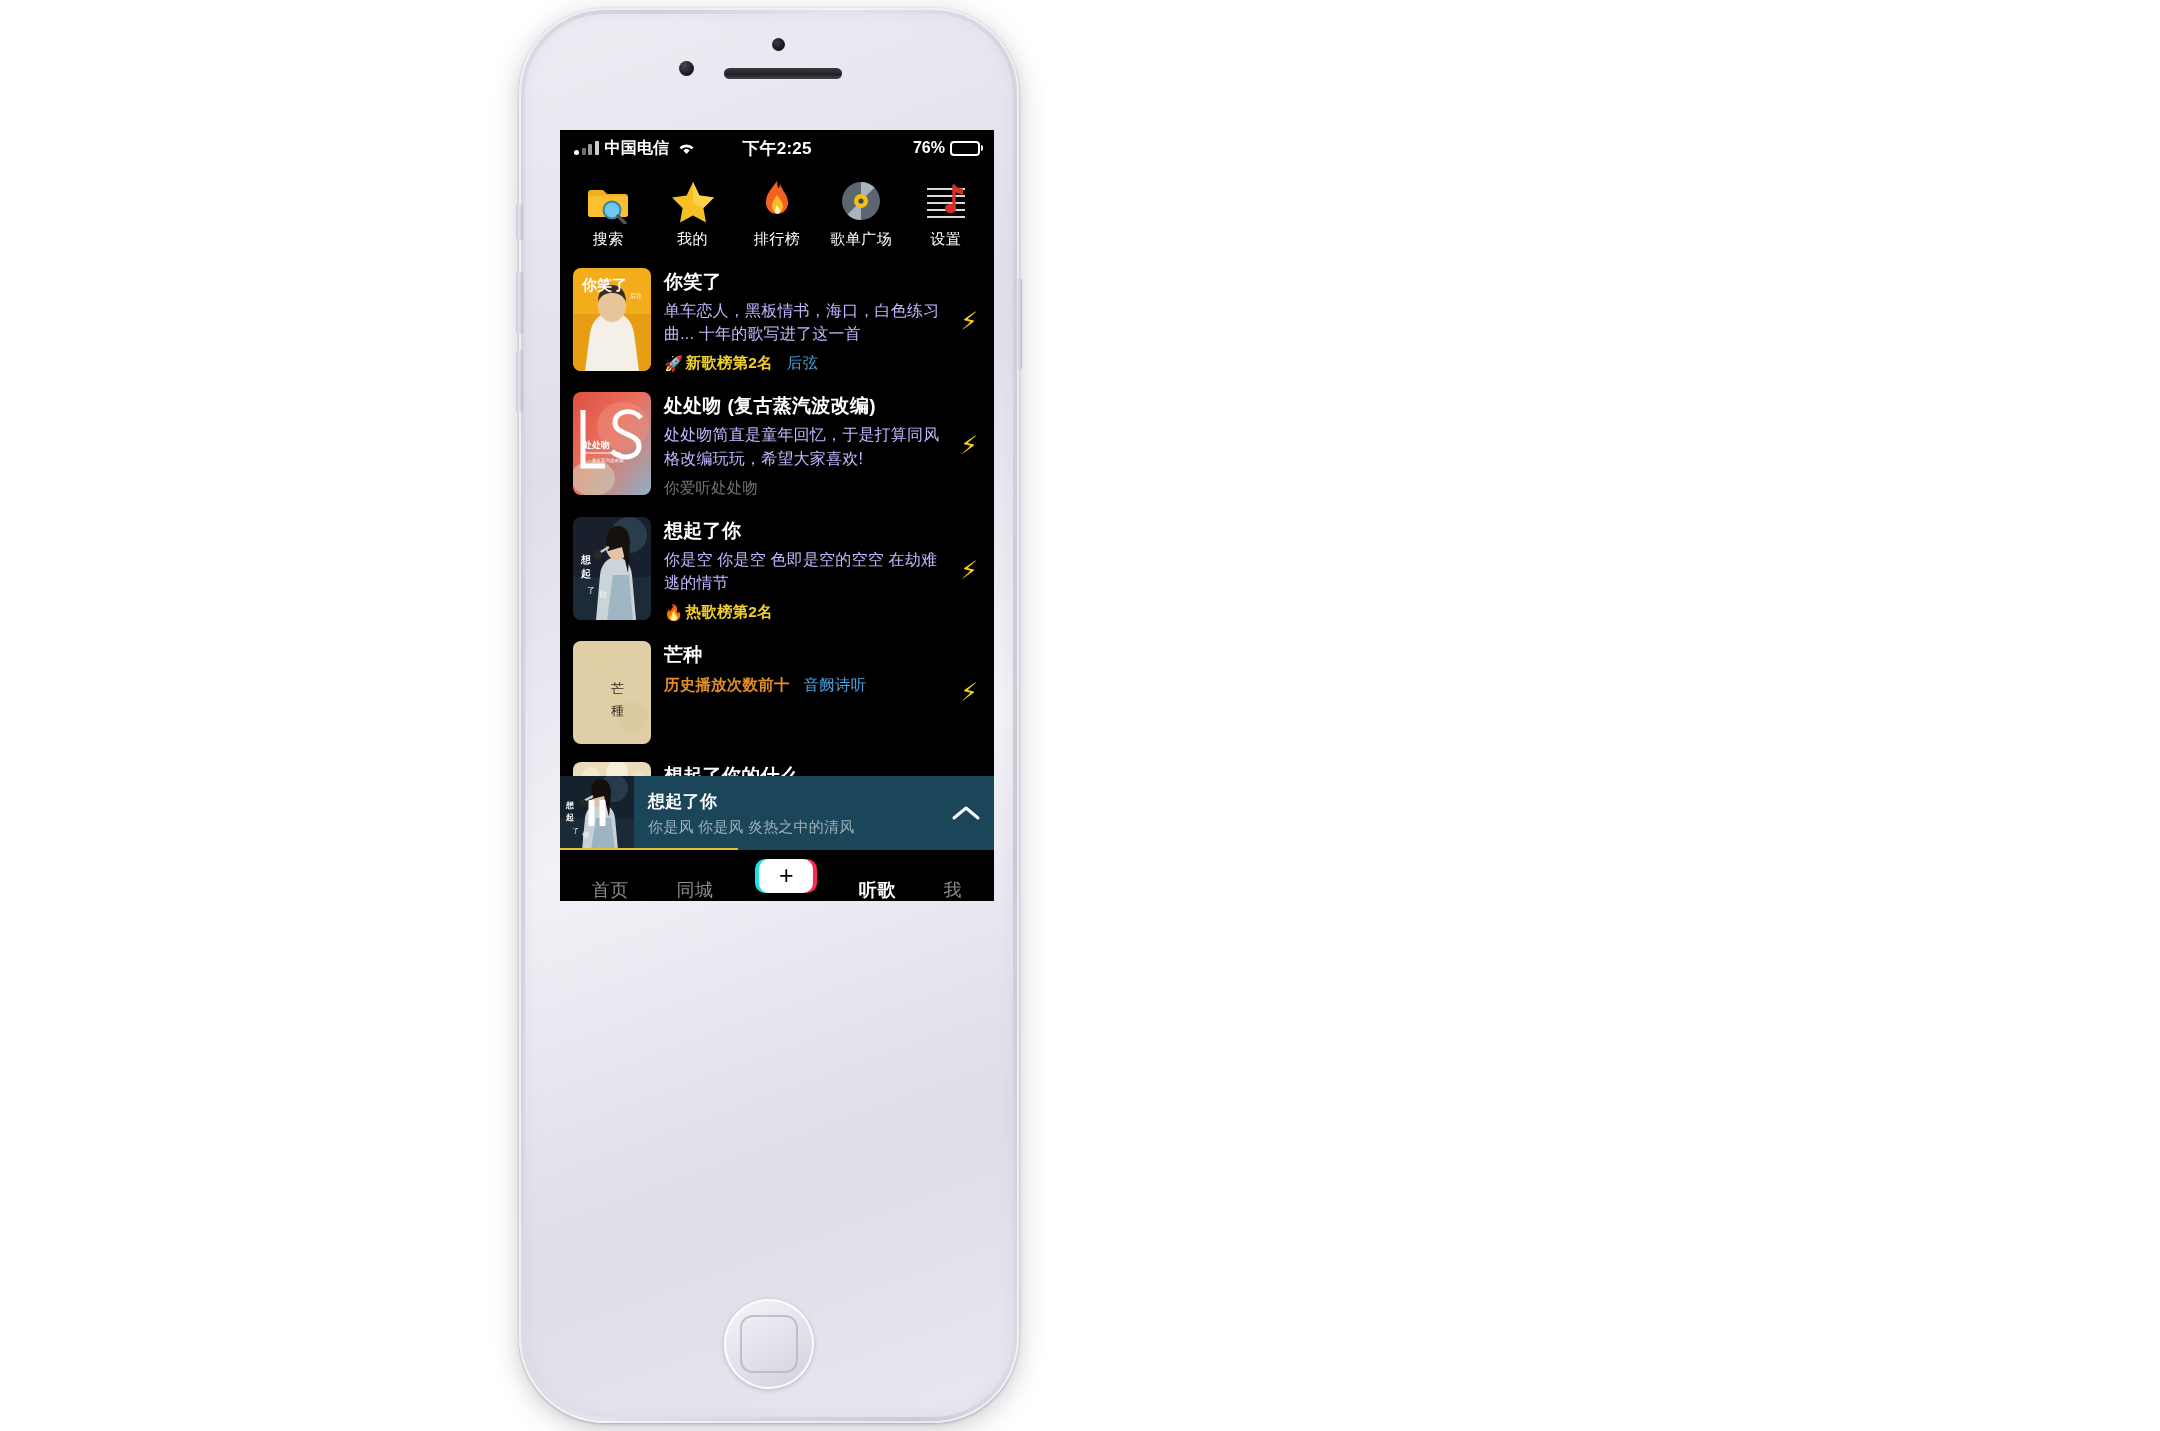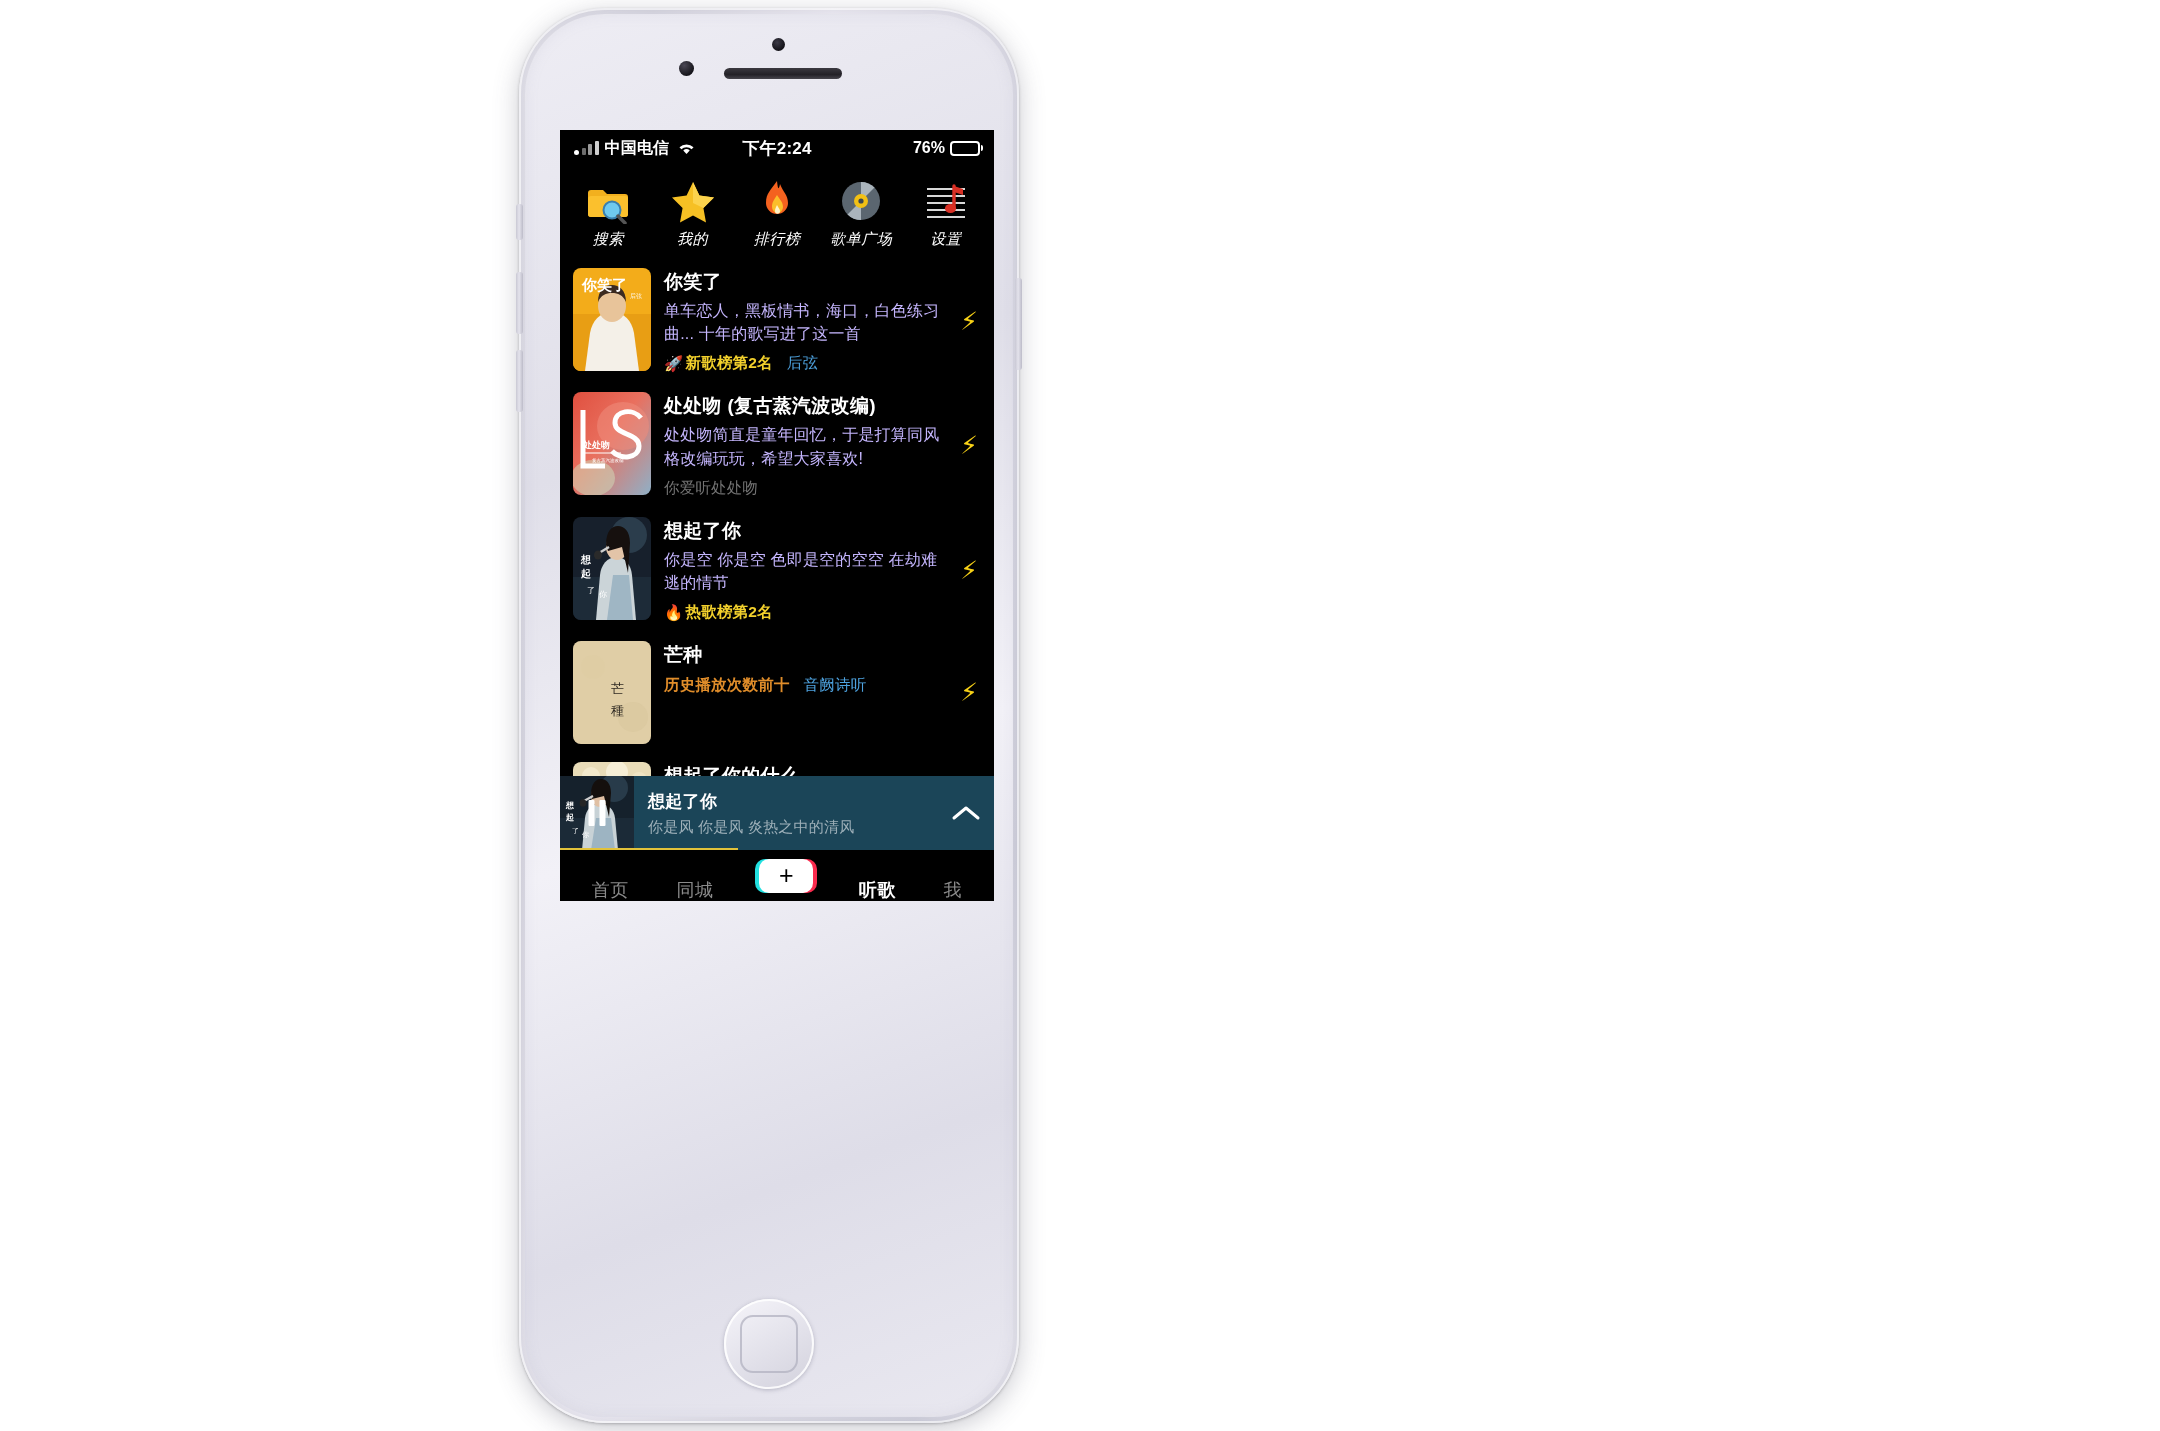--- a/index.html
+++ b/index.html
@@ -95,21 +95,21 @@
     content:""; position:absolute; right:-5px; top:50%; transform:translateY(-50%);
     width:2.5px; height:6px; background:#fff; border-radius:0 2px 2px 0;
   }
   .batt-fill { height: 100%; background: #fff; border-radius: 1.5px; }
 
   
   .topnav {
     display: flex; justify-content: space-around; align-items: flex-start;
     padding: 12px 6px 10px 6px;
   }
-  .navitem { display: flex; flex-direction: column; align-items: center; width: 76px; font-style: italic; }
+  .navitem { display: flex; flex-direction: column; align-items: center; width: 76px; }
   .navicon { width: 46px; height: 46px; position: relative; }
   .navlabel { color: #fff; font-size: 15px; margin-top: 6px; letter-spacing: .5px; }
 
   
   .songlist { position: relative; }
   .song {
     display: flex; align-items: flex-start; gap: 13px;
     padding: 9px 12px 9px 13px; position: relative;
   }
   .cover {
@@ -196,21 +196,21 @@
               <i></i>
           </span>
           <span class="carrier">中国电信</span>
           <span class="wifi">
             <svg viewBox="0 0 20 15" width="19" height="15">
               <path d="M10 13.4 L6.6 9.6 A5.2 5.2 0 0 1 13.4 9.6 Z" fill="#fff"></path>
               <path d="M2.6 6.2 A10.6 10.6 0 0 1 17.4 6.2 L15.4 8.3 A7.8 7.8 0 0 0 4.6 8.3 Z" fill="#fff"></path>
             </svg>
           </span>
         </div>
-        <div class="sb-center">下午2:24</div>
+        <div class="sb-center">下午2:25</div>
         <div class="sb-right">
           <span class="batt-pct">76%</span>
           <span class="batt">
             <span class="batt-fill" style="width:76%"></span>
           </span>
         </div>
       </div>
 
       <div class="topnav">
 

